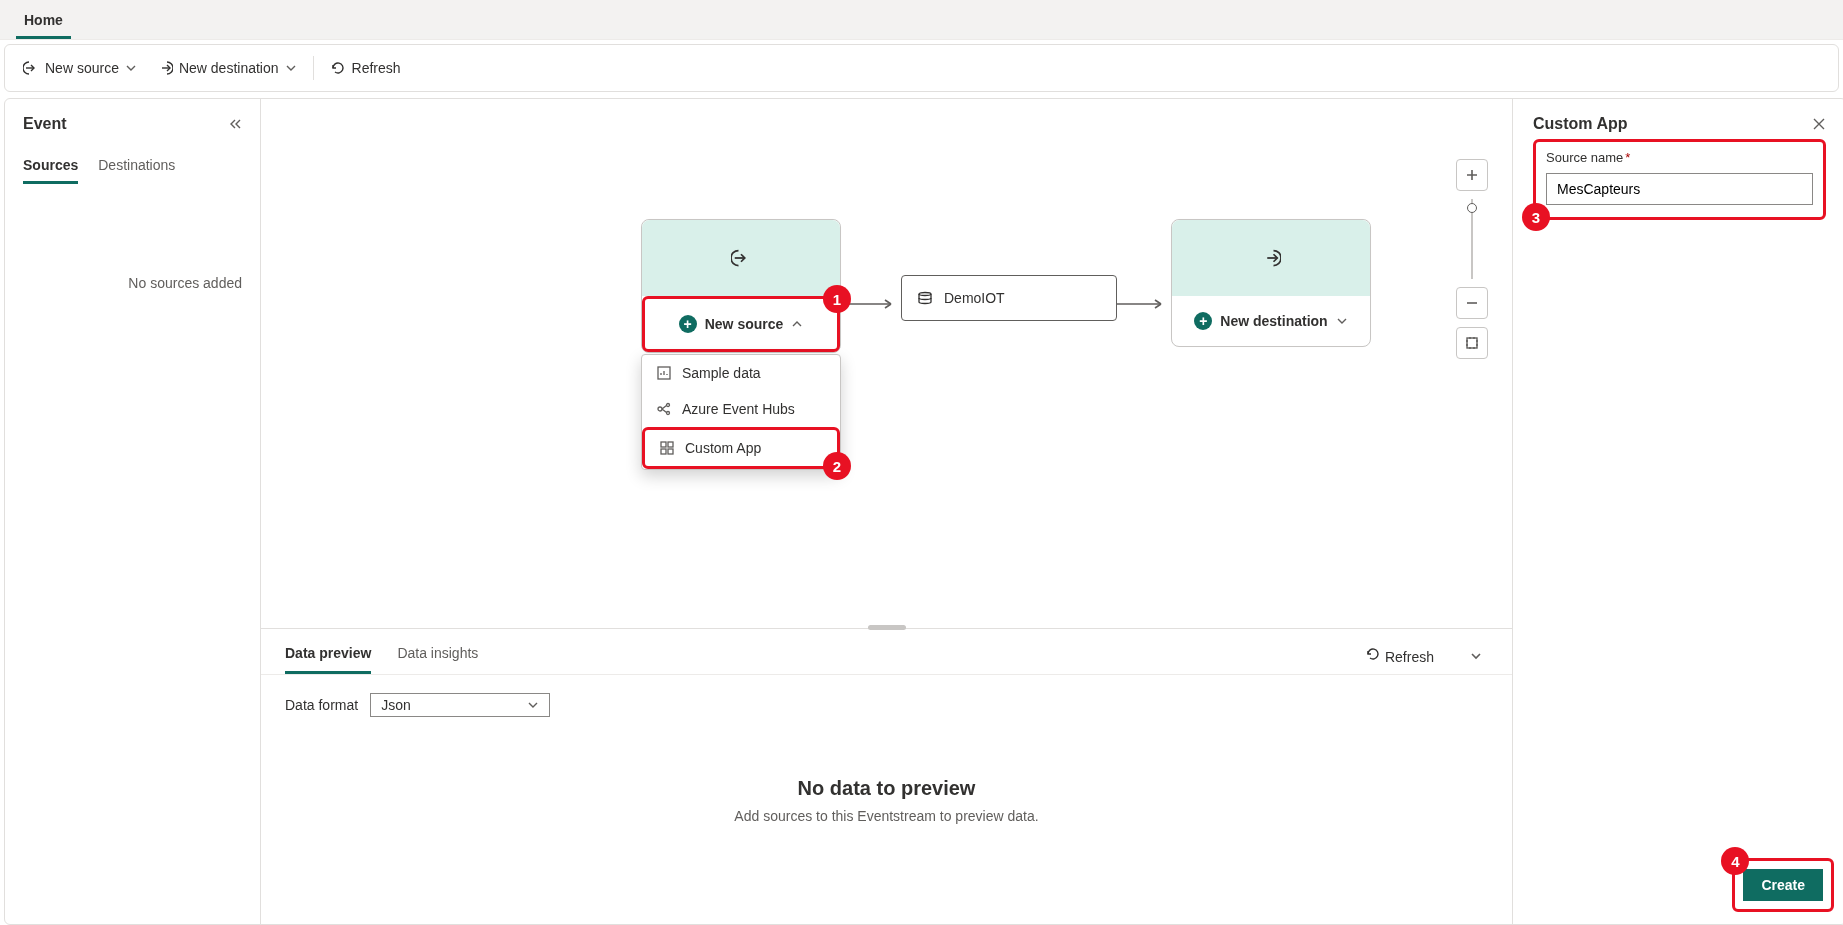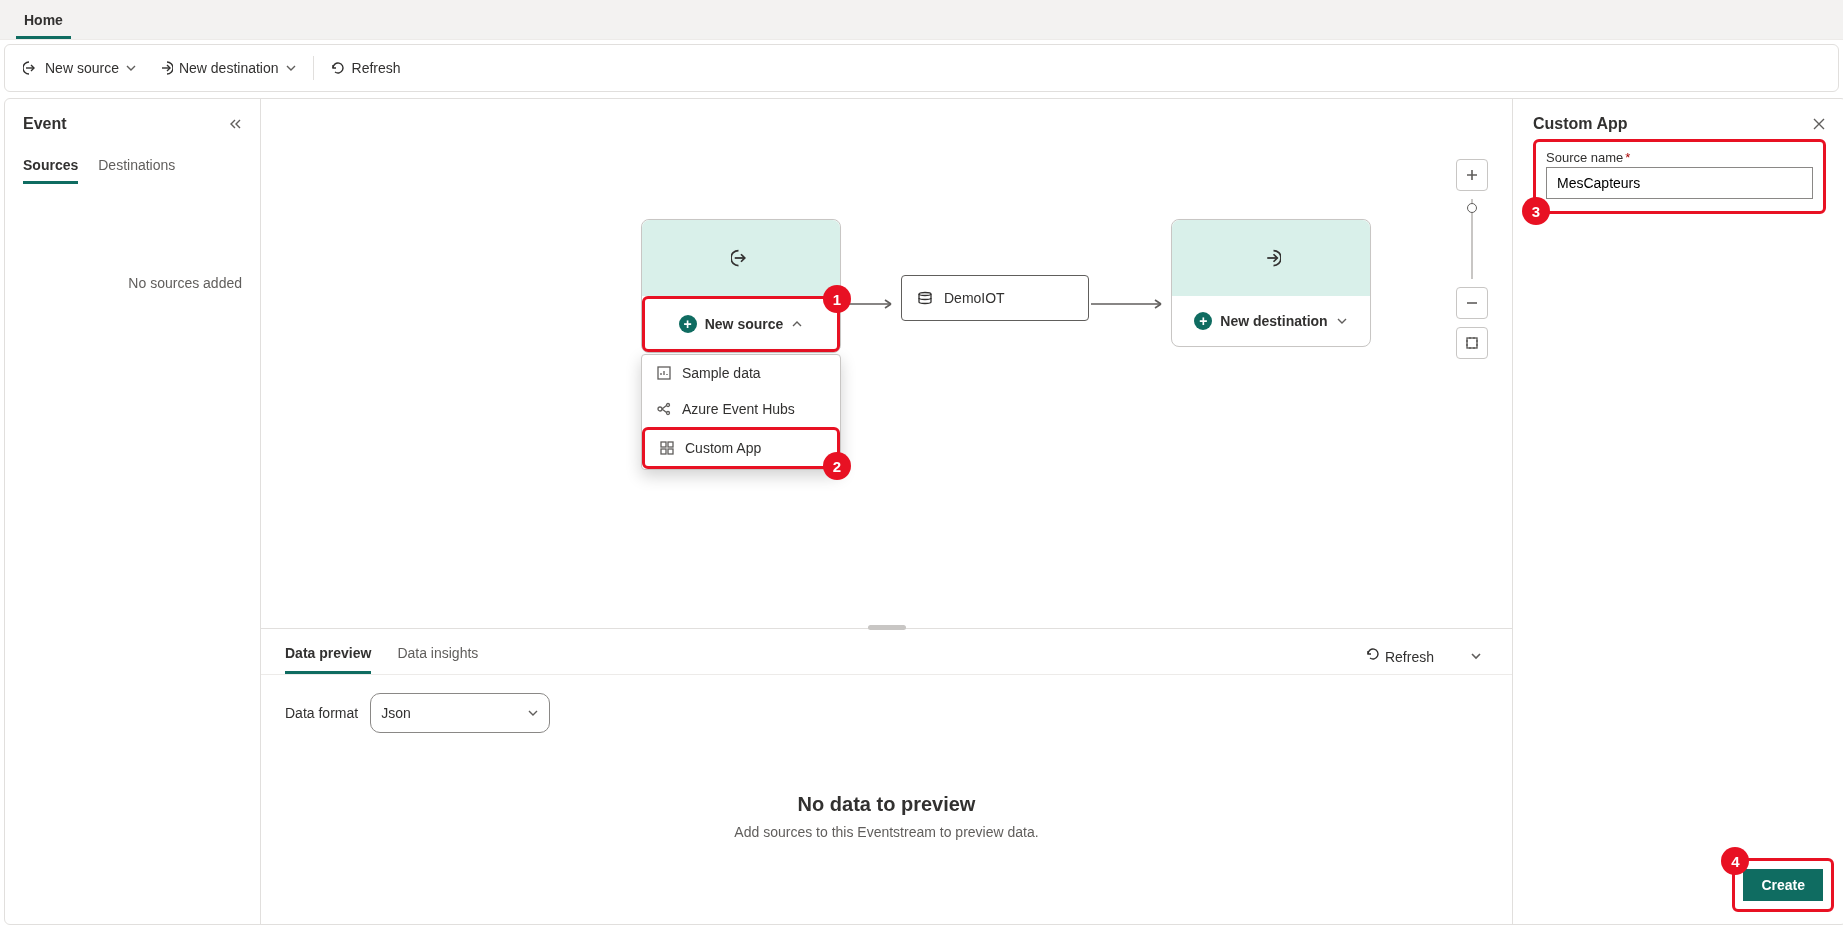--- a/index.html
+++ b/index.html
@@ -161,21 +161,21 @@
   }
   .node-source {
     left: 380px; top: 120px; width: 200px;
   }
   .node-dest {
     left: 910px; top: 120px; width: 200px;
   }
   .center-node {
     position: absolute;
     left: 640px; top: 176px;
-    width: 188px; height: 46px;
+    width: 216px; height: 46px;
     border: 1px solid #605e5c;
     border-radius: 4px;
     background: #ffffff;
     display: flex; align-items: center; gap: 10px;
     padding: 0 14px;
   }
   .arrow {
     position: absolute;
     top: 198px;
     height: 2px;
@@ -228,41 +228,41 @@
   }
   .preview-tabs .ptab.active {
     color: #323130; font-weight: 600;
     border-bottom-color: #0f6c61;
   }
   .preview-tabs .spacer { flex: 1; }
   .preview-body { padding: 18px 24px; }
   .format-row { display: flex; align-items: center; gap: 12px; }
   .select-box {
     border: 1px solid #8a8886;
-    border-radius: 10px;
-    height: 40px; width: 180px;
+    border-radius: 0;
+    height: 24px; width: 180px;
     display: flex; align-items: center; justify-content: space-between;
     padding: 0 10px;
     background: #ffffff;
     cursor: pointer;
   }
   .preview-empty { text-align: center; margin-top: 60px; }
   .preview-empty h2 { margin: 0; font-size: 20px; font-weight: 600; }
   .preview-empty p { margin: 8px 0 0 0; color: #605e5c; }
 
   
   .right-panel {
     width: 334px;
     border-left: 1px solid #e1dfdd;
     padding: 16px 20px;
     position: relative;
   }
   .right-panel .rp-head { display: flex; justify-content: space-between; align-items: center; margin-bottom: 6px;}
   .right-panel h3 { margin: 0; font-size: 16px; font-weight: 600; }
-  .field-label { font-size: 13px; color: #323130; margin-bottom: 2px; }
+  .field-label { font-size: 13px; color: #323130; margin-bottom: 8px; }
   .field-label .req { color: #a80000; margin-left: 2px; }
   .text-input {
     border: 1px solid #8a8886; height: 32px; width: 100%;
     padding: 0 10px; font-family: inherit; font-size: 14px;
     background: #ffffff;
   }
   .create-btn {
     position: absolute;
     right: 20px; bottom: 18px;
     background: #0f6c61; color: #ffffff;

